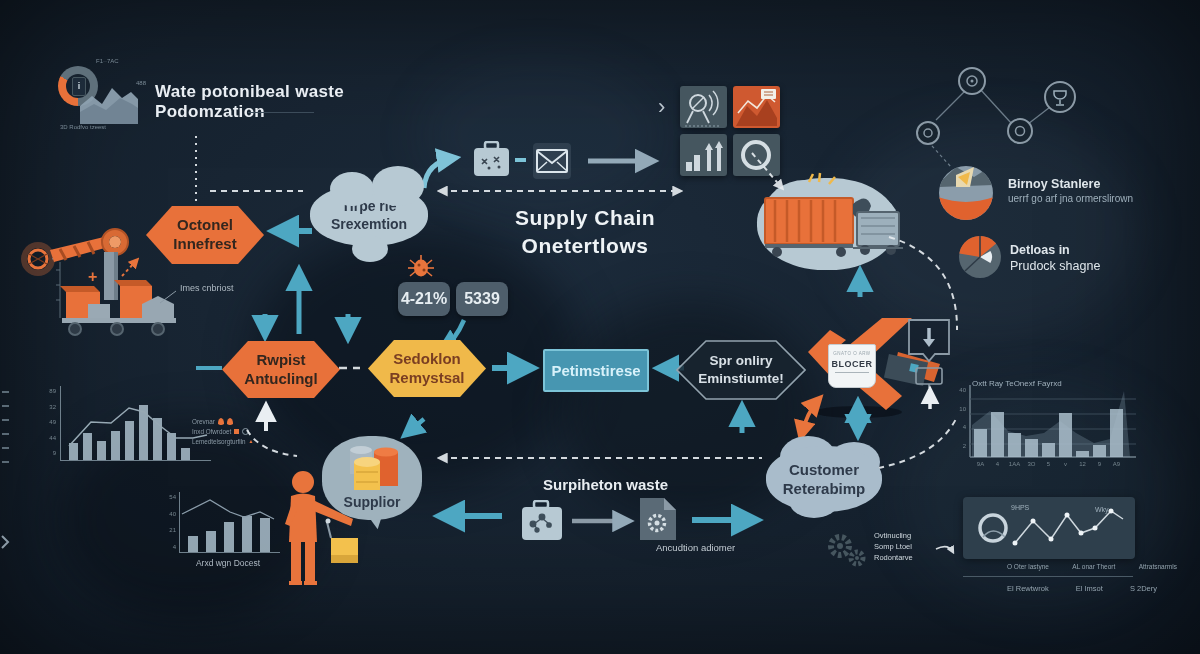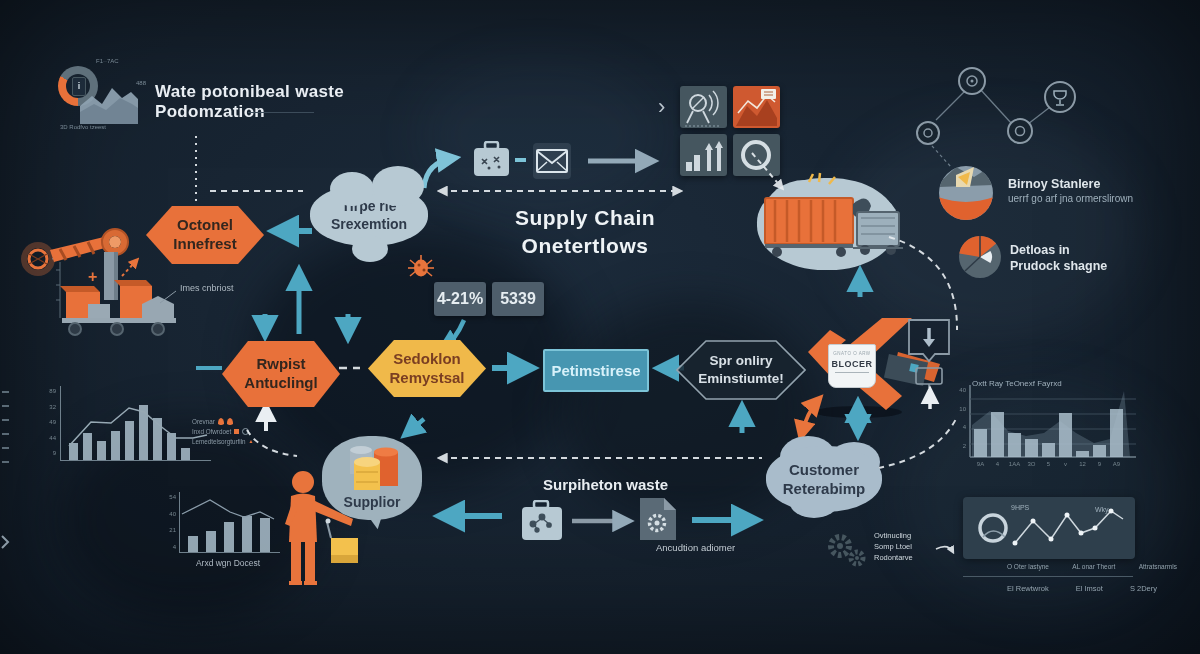--- a/index.html
+++ b/index.html
@@ -18,22 +18,22 @@
   
   .hex{clip-path:polygon(22% 0,78% 0,100% 50%,78% 100%,22% 100%,0 50%);
     display:flex;flex-direction:column;align-items:center;justify-content:center;
     font-weight:bold;text-align:center;line-height:1.25;}
   .hex-orange{background:#e8713a;color:#33261e;font-size:15px;}
   .hex-yellow{background:#f0b94a;color:#7a3e22;font-size:15px;}
   
   .cloud{background:#b7c9d3;border-radius:48%;display:flex;flex-direction:column;align-items:center;justify-content:center;
     font-weight:bold;color:#2e3a4a;text-align:center;line-height:1.3;}
   .cloud::before,.cloud::after{content:"";position:absolute;background:inherit;border-radius:50%;z-index:-1;}
-  .stat-box{background:#4e5e6b;border-radius:3px;color:#e6edf1;font-weight:bold;font-size:16px;
-    display:flex;align-items:center;justify-content:center;box-shadow:0 2px 5px rgba(0,0,0,.4);margin-left:36px;}
+  .stat-box{background:#4e5e6b;border-radius:8px;color:#e6edf1;font-weight:bold;font-size:16px;
+    display:flex;align-items:center;justify-content:center;box-shadow:0 2px 5px rgba(0,0,0,.4);}
   .teal-box{background:#4796b1;border:2px solid #7cc4d8;border-radius:2px;color:#d7f1fa;font-weight:bold;font-size:15px;
     display:flex;align-items:center;justify-content:center;}
   .tile{border-radius:3px;background:#45565f;box-shadow:0 2px 6px rgba(0,0,0,.45);}
   
   .bars{position:absolute;display:flex;align-items:flex-end;}
   .bars i{display:block;background:rgba(170,190,203,.85);}
   .plotL{border-left:1.5px solid #6f808c;border-bottom:1.5px solid #6f808c;}
   .ylabs{display:flex;flex-direction:column;justify-content:space-between;text-align:right;}
   .ylabs span{font-size:6px;color:#76868f;line-height:1;}
   .xlabs{display:flex;}
@@ -216,21 +216,21 @@
     <div class="abs nowrap" style="left:1008px;top:193px;font-size:10px;color:#9fb0bc;">uerrf go arf jna ormerslirown</div>
 
     <svg class="abs" style="left:955px;top:232px;" width="52" height="52">
       <circle cx="25" cy="25" r="21" fill="#55656f"></circle>
       <path d="M25 25 L21.4 45.7 A21 21 0 0 1 11.5 8.9 Z" fill="#e0622e" transform="rotate(90 25 25)"></path>
       <path d="M25 25 L35.4 19 A12 12 0 0 1 35.4 31 Z" fill="#e9eef2"></path>
       <path d="M25 25 L25 4" stroke="#2e3a46" stroke-width="1.5"></path>
       <path d="M25 25 L10 39" stroke="#2e3a46" stroke-width="1.5"></path>
     </svg>
     <div class="abs nowrap" style="left:1010px;top:243px;font-size:12.5px;font-weight:bold;color:#dfe6eb;">Detloas in</div>
-    <div class="abs nowrap" style="left:1010px;top:259px;font-size:12.5px;font-weight:bold;color:#dfe6eb;">Prudock shagne</div>
+    <div class="abs nowrap" style="left:1010px;top:259px;font-size:12.5px;font-weight:normal;color:#dfe6eb;">Prudock shagne</div>
 
     <div class="abs" style="left:960px;top:371px;width:185px;height:100px;">
       <div class="abs nowrap" style="left:12px;top:8px;font-size:8px;color:#9fb0bc;">Oxtt Ray TeOnexf Fayrxd</div>
       <div class="ylabs abs" style="left:-4px;top:16px;width:10px;height:62px;">
           <span>40</span>
           <span>10</span>
           <span>4</span>
           <span>2</span>
         </div>
       <svg class="abs" style="left:8px;top:12px;" width="172" height="76">
@@ -530,21 +530,21 @@
           <line x1="28" y1="24" x2="22" y2="19"></line>
           <line x1="17" y1="3" x2="17" y2="8"></line>
         </g>
       <ellipse cx="17" cy="16" rx="7" ry="8.5" fill="#e8743c"></ellipse>
       <circle cx="15" cy="13" r="1.5" fill="#8a3d18"></circle>
         <circle cx="20" cy="18" r="1.5" fill="#8a3d18"></circle>
     </svg>
     <div class="stat-box abs" style="left:398px;top:282px;width:52px;height:34px;">4-21%</div>
     <div class="stat-box abs" style="left:456px;top:282px;width:52px;height:34px;">5339</div>
 
-    <div class="hex hex-orange abs" style="left:222px;top:341px;width:118px;height:66px;">
+    <div class="hex hex-orange abs" style="left:222px;top:341px;width:118px;height:57px;">
       <div>Rwpist</div>
       <div>Antuclingl</div>
     </div>
 
     <div class="hex hex-yellow abs" style="left:368px;top:340px;width:118px;height:57px;">
       <div>Sedoklon</div>
       <div>Remystsal</div>
     </div>
 
     <div class="teal-box abs" style="left:543px;top:349px;width:102px;height:39px;">Petimstirese</div>

